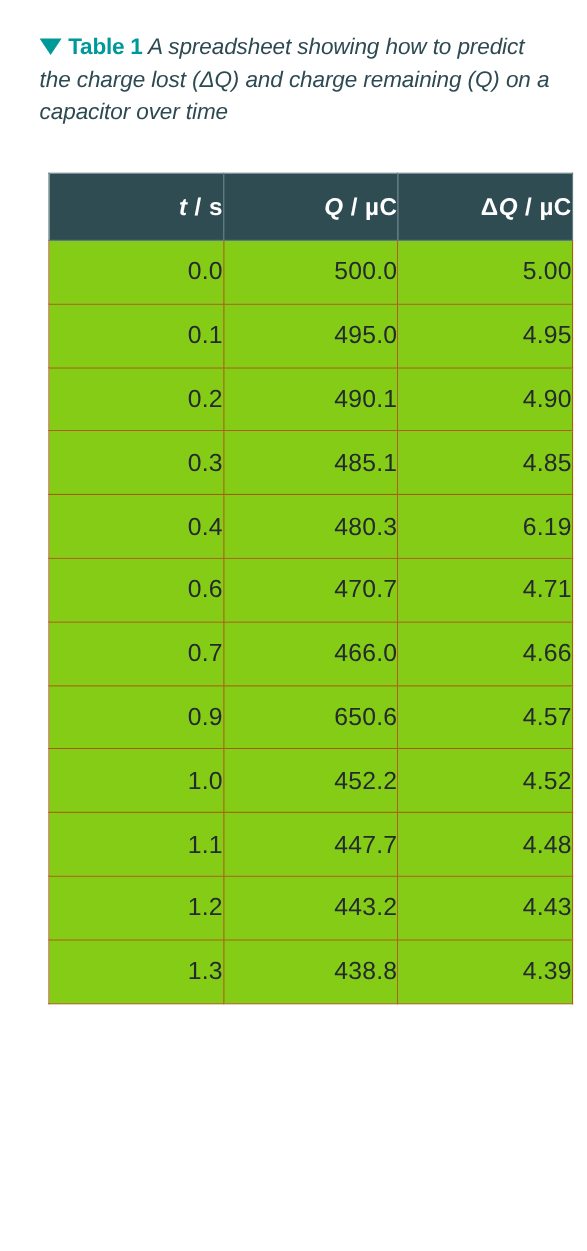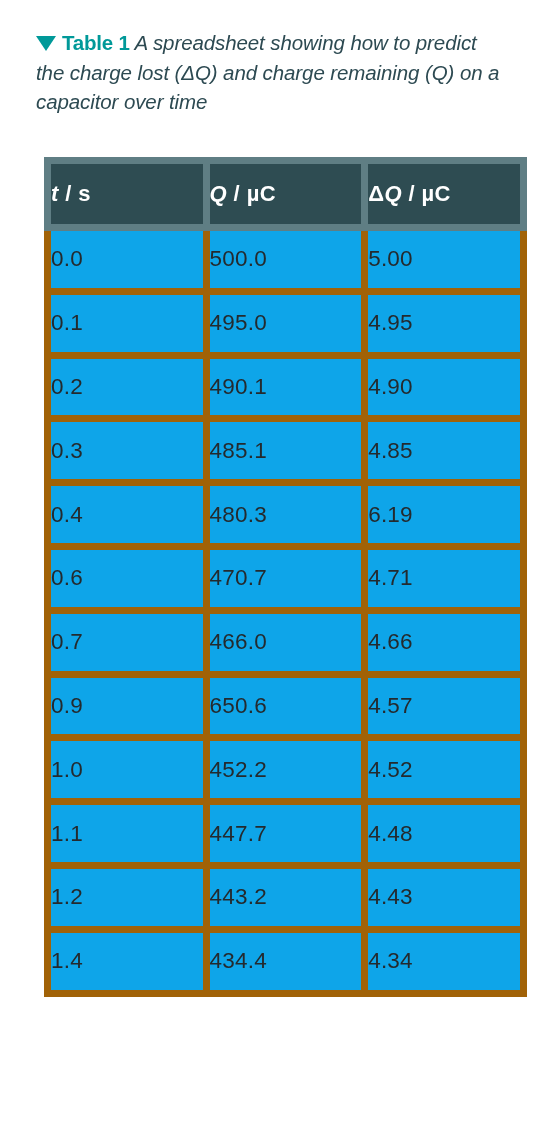--- a/index.html
+++ b/index.html
@@ -64,22 +64,22 @@
   }
   table.data-table {
     border-collapse: collapse;
     table-layout: fixed;
     width: 476px;
   }
   table.data-table col { width: 158.6px; }
 
   table.data-table th,
   table.data-table td {
-    border: 7px solid #a16207;
-    text-align: left;
+    border: 1px solid #a16207;
+    text-align: right;
     padding: 0;
   }
 
   table.data-table thead th {
     background: #2e4c52;
     color: #ffffff;
     height: 60px;
     font-size: 22px;
     font-weight: bold;
     letter-spacing: 0.4px;
@@ -93,21 +93,21 @@
     font-style: normal;
     font-weight: bold;
   }
 
   table.data-table tbody td {
     height: 56.8px;
     font-size: 22.5px;
     color: #242a2e;
     font-weight: normal;
     letter-spacing: 0.2px;
-    background: #0ea5e9;
+    background: #84cc16;
   }
 </style>
 </head>
 <body>
 
 <div class="page">
 
   <div class="caption">
     <span class="caption-marker"></span><span class="caption-label">Table 1</span> <span class="caption-text">A spreadsheet showing how to predict the charge lost (ΔQ) and charge remaining (Q) on a capacitor over time</span>
   </div>
@@ -176,21 +176,21 @@
           <td>1.1</td>
           <td>447.7</td>
           <td>4.48</td>
         </tr>
         <tr>
           <td>1.2</td>
           <td>443.2</td>
           <td>4.43</td>
         </tr>
         <tr>
-          <td>1.4</td>
-          <td>434.4</td>
-          <td>4.34</td>
+          <td>1.3</td>
+          <td>438.8</td>
+          <td>4.39</td>
         </tr>
       </tbody>
     </table>
   </div>
 
 </div>
 
 </body></html>

